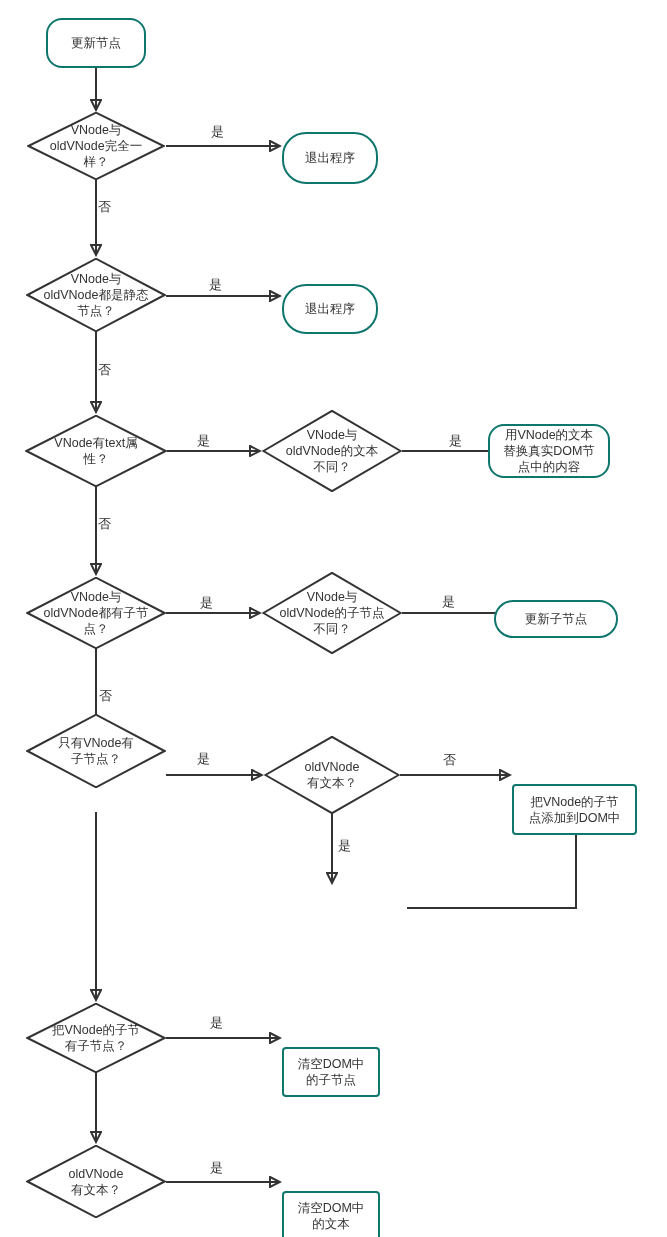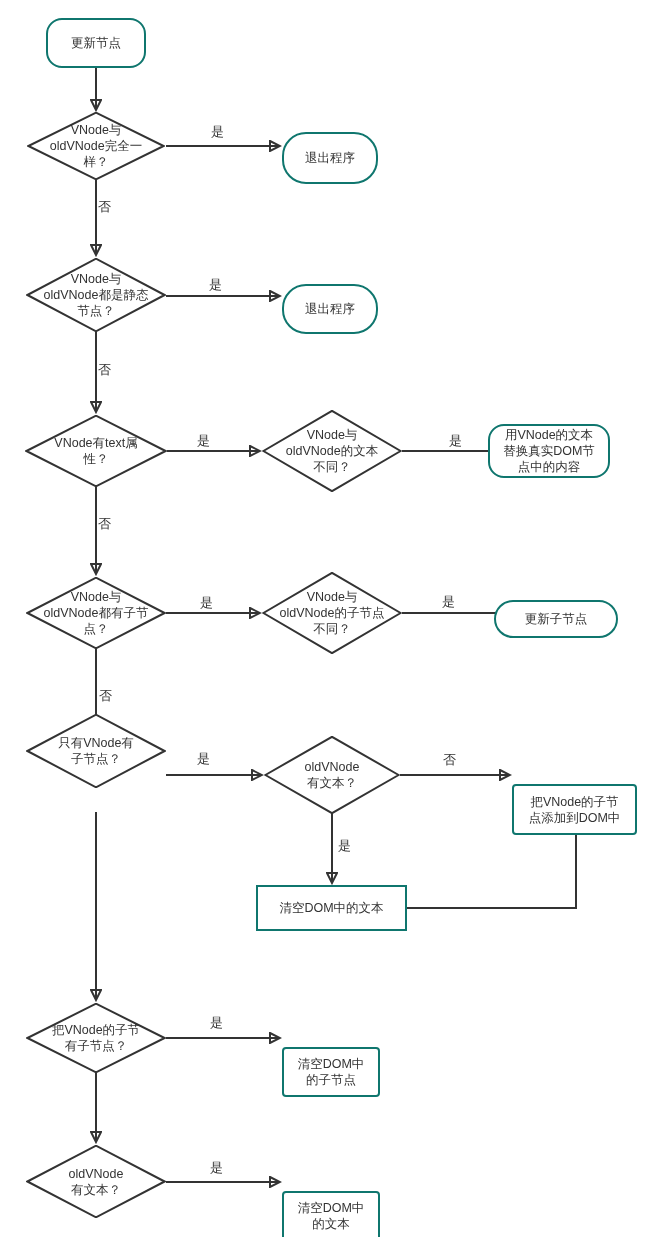--- a/index.html
+++ b/index.html
@@ -146,23 +146,20 @@
       </svg>
     <div class="lbl">oldVNode
 有文本？</div>
   </div>
 
   <div class="node box r20" style="left:512px;top:750px;width:125px;height:51px">
     <span>把VNode的子节
 点添加到DOM中</span>
   </div>
 
-  <div class="node box" style="left:256px;top:885px;width:151px;height:46px">
-    <span>清空DOM中的文本</span>
-  </div>
 
   <div class="node diamond" style="left:26px;top:1003px;width:140px;height:70px">
     <svg class="shape" viewBox="0 0 100 100" preserveAspectRatio="none">
         <polygon points="50,1 99,50 50,99 1,50"></polygon>
       </svg>
     <div class="lbl">把VNode的子节
 有子节点？</div>
   </div>
 
   <div class="node box r20" style="left:282px;top:1013px;width:98px;height:50px">

